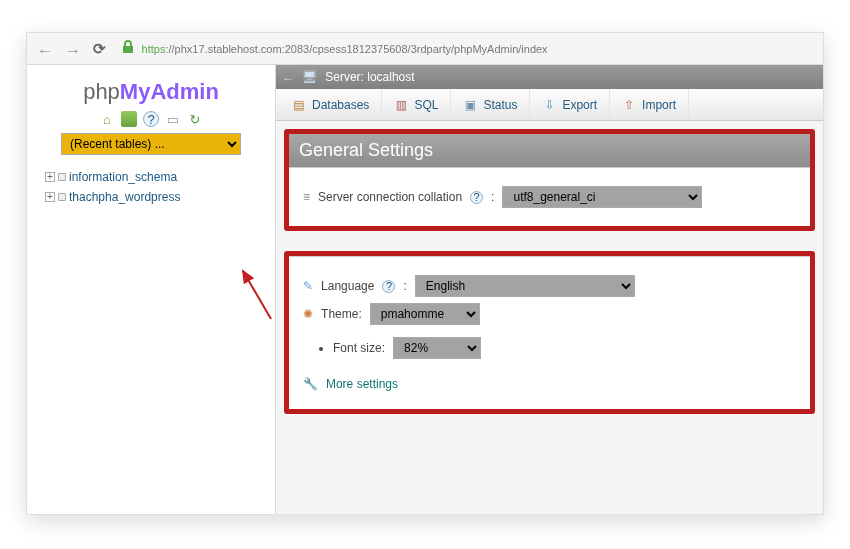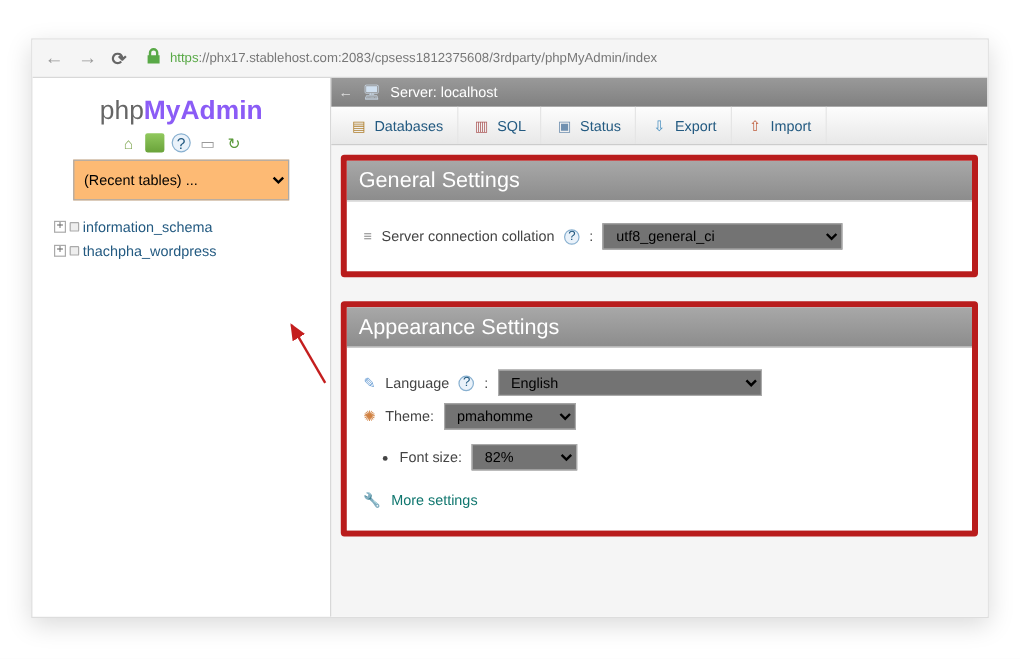--- a/index.html
+++ b/index.html
@@ -12,36 +12,36 @@
 .lock{color:#59a947;font-size:14px;margin-left:6px}
 .url{color:#777;font-size:11px;white-space:nowrap;overflow:hidden}
 .url .green{color:#59a947}
 .content{display:flex;height:calc(100% - 32px)}
 .sidebar{width:248px;padding:8px 12px;text-align:center}
 .logo{margin:6px 0 6px;font-family:Arial,sans-serif;font-size:22px}
 .logo .p1{color:#666;font-weight:normal}
 .logo .p2{color:#8b5cf6;font-weight:bold}
 .icon-row{display:flex;justify-content:center;gap:6px;margin-bottom:6px}
 .icon-row span{width:16px;height:16px;display:inline-flex;align-items:center;justify-content:center;font-size:13px}
-.recent{width:180px;height:34px;border:1px solid #aaa;font-size:12px;padding:2px 4px;margin:4px auto 12px;display:block;background:#fdba74}
+.recent{width:180px;height:22px;border:1px solid #aaa;font-size:12px;padding:2px 4px;margin:4px auto 12px;display:block;background:#eab308}
 .tree{text-align:left;padding:0 6px}
 .tree-item{display:flex;align-items:center;gap:3px;padding:3px 0;color:#235a81;cursor:pointer}
 .plus{display:inline-block;width:10px;height:10px;border:1px solid #aaa;line-height:8px;text-align:center;font-size:10px;color:#666;background:#fff}
 .dot{display:inline-block;width:8px;height:8px;border:1px solid #aaa;background:#eee;border-radius:1px}
 .main{flex:1;background:#f5f5f5;border-left:1px solid #d8d8d8;display:flex;flex-direction:column;overflow:hidden}
 .bc{height:24px;background:#888;background:linear-gradient(#999,#808080);color:#fff;display:flex;align-items:center;padding:0 6px;gap:8px;font-size:12px}
 .bc .arrow{color:#ddd}
 .tabs{height:32px;background:linear-gradient(#fdfdfd,#e8e8e8);border-bottom:1px solid #ccc;display:flex;align-items:center;padding:0 4px}
 .tab{display:flex;align-items:center;gap:6px;padding:0 12px;color:#235a81;height:100%;cursor:pointer;border-right:1px solid #e5e5e5}
 .tab-icon{width:14px;height:14px;display:inline-flex;align-items:center;justify-content:center;font-size:12px}
 .panel{margin:8px 8px 12px;border:5px solid #b91c1c;border-radius:3px;overflow:hidden}
 .panel-head{background:linear-gradient(#a8a8a8,#8c8c8c);color:#fff;padding:6px 10px;font-size:18px;font-weight:normal}
 .panel-body{background:#fff;border-top:1px solid #ccc;padding:12px 14px}
 .row{display:flex;align-items:center;gap:8px;margin:6px 0}
-select.field{border:1px solid #aaa;padding:2px 6px;font-size:12px;background:#737373}
+select.field{border:1px solid #aaa;padding:2px 6px;font-size:12px;background:#a3a3a3}
 .w200{width:200px}
 .w220{width:220px}
 .w110{width:110px}
 .w70{width:88px}
 .help{color:#235a81;font-size:11px;border:1px solid #88b0d0;border-radius:50%;width:13px;height:13px;display:inline-flex;align-items:center;justify-content:center;background:#eaf2fa}
 .link{color:#0f766e;cursor:pointer}
 .arrow-svg{position:absolute;left:210px;top:232px;pointer-events:none}
 .db-ic{color:#b08030}
 .sql-ic{color:#b06060}
 .stat-ic{color:#7090b0}
@@ -133,21 +133,20 @@
         <span style="color:#888">≡</span>
         <span>Server connection collation</span>
         <span class="help">?</span>
         <span>:</span>
         <select class="field w200"><option>utf8_general_ci</option></select>
       </div>
     </div>
   </div>
 
   <div class="panel">
-    <div class="panel-head">Appearance Settings</div>
     <div class="panel-body">
       <div class="row">
         <span style="color:#6a9ed4">✎</span>
         <span>Language</span>
         <span class="help">?</span>
         <span>:</span>
         <select class="field w220"><option>English</option></select>
       </div>
       <div class="row">
         <span style="color:#d08040">✺</span>

